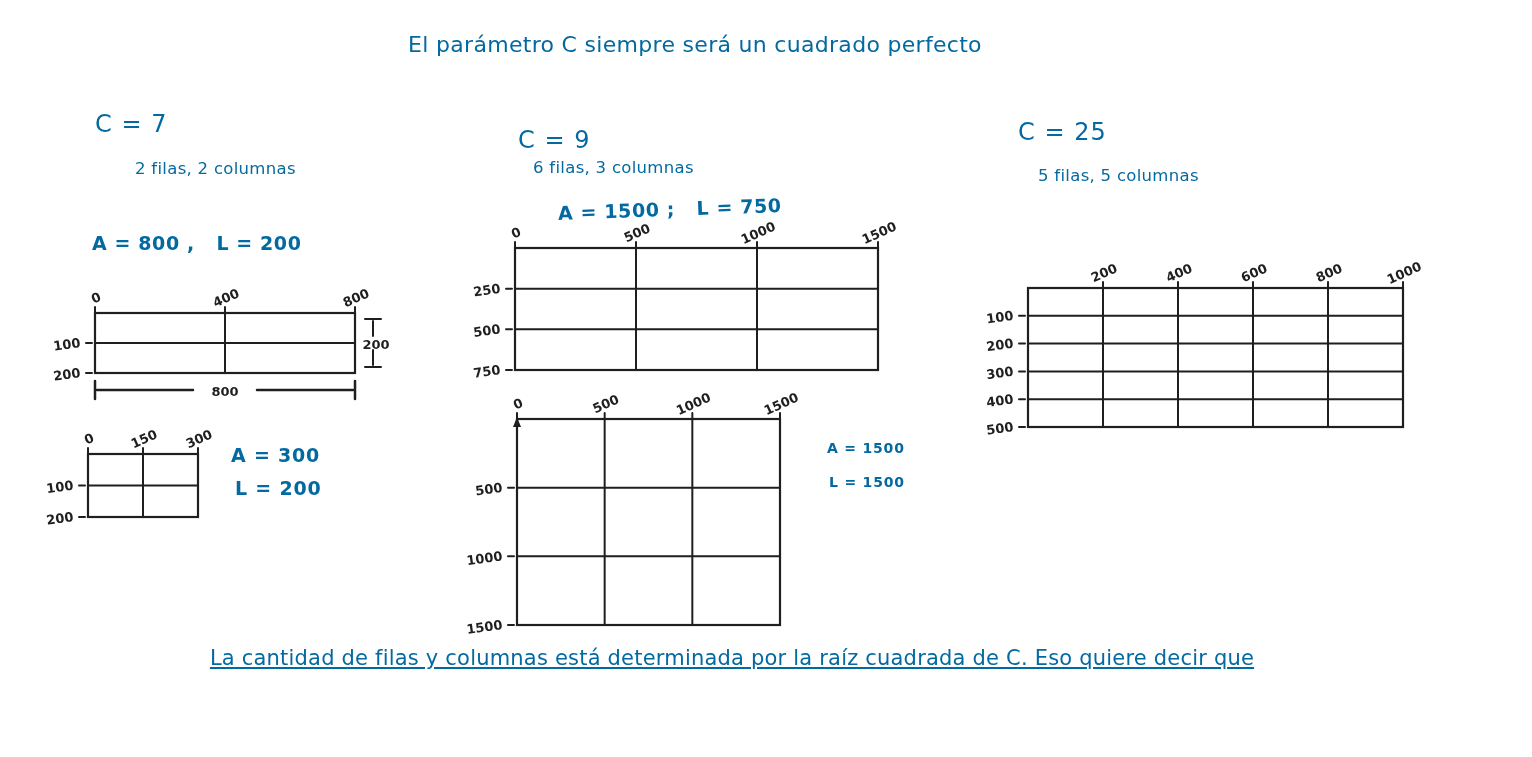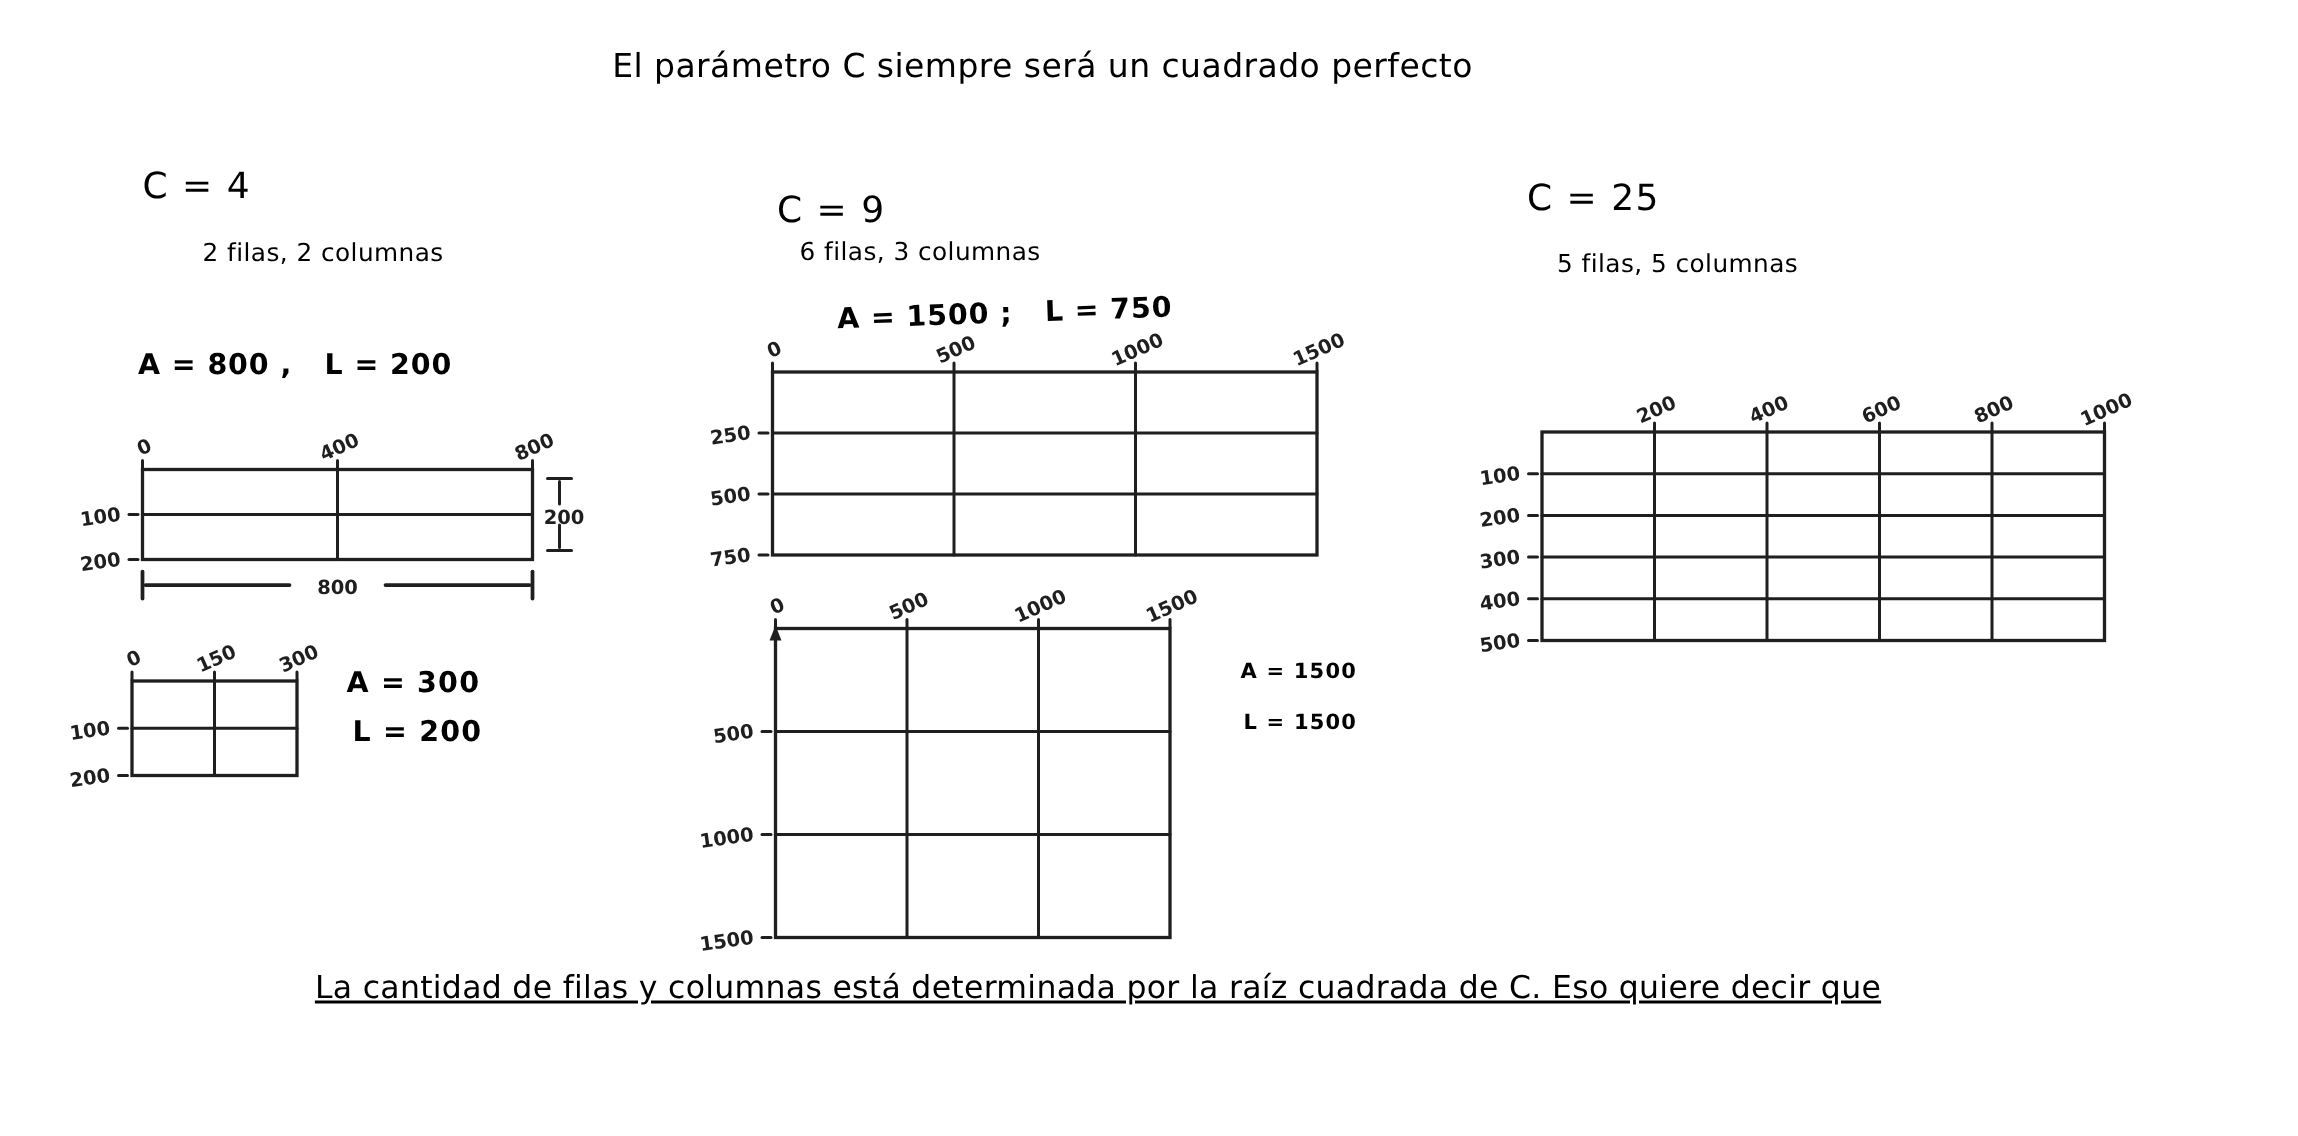--- a/index.html
+++ b/index.html
@@ -1,18 +1,18 @@
 <!DOCTYPE html>
 <html><head>
 <meta charset="utf-8">
 <style>
   html,body{margin:0;padding:0;background:#ffffff;}
   .canvas{
     position:relative;width:1532px;height:757px;background:#ffffff;
-    font-family:"DejaVu Sans", sans-serif;color:#000000;overflow:hidden;
+    font-family:"DejaVu Sans", sans-serif;color:#0369a1;overflow:hidden;
   }
   .abs{position:absolute;}
   .title{top:32px;left:0;width:1390px;text-align:center;font-size:22px;letter-spacing:0.3px;}
   .clabel{font-size:24px;letter-spacing:1px;}
   .note{font-size:16.5px;letter-spacing:0.3px;}
   .dims{font-size:19px;font-weight:bold;letter-spacing:0.6px;white-space:pre;}
   .side{font-size:19px;font-weight:bold;letter-spacing:0.8px;white-space:pre;}
   .footer{left:162px;top:642px;width:1140px;text-align:center;font-size:21px;line-height:33px;letter-spacing:0.2px;text-decoration:underline;}
   .grid{position:absolute;}
   svg{overflow:visible;display:block;}
@@ -38,21 +38,21 @@
   #c9-square-area{left:827px;top:440px;font-size:14px;}
   #c9-square-len {left:829px;top:474px;font-size:14px;}
 </style>
 </head>
 <body>
 
 <div class="canvas">
 
   <div class="abs title">El parámetro C siempre será un cuadrado perfecto</div>
 
-  <div class="abs clabel" id="c4-label">C = 4</div>
+  <div class="abs clabel" id="c4-label">C = 7</div>
   <div class="abs note" id="c4-note">2 filas, 2 columnas</div>
   <div class="abs dims" id="c4-dims">A = 800 ,   L = 200</div>
   <div class="grid" id="g-c4-main">
       <svg width="260" height="60">
         <rect x="0" y="0" width="260" height="60" fill="none" stroke="#1f1f1f" stroke-width="2.2"></rect>
         <line x1="130" y1="0" x2="130" y2="60" stroke="#1f1f1f" stroke-width="2" stroke-linecap="round"></line>
         <line x1="0" y1="30" x2="260" y2="30" stroke="#1f1f1f" stroke-width="2" stroke-linecap="round"></line>
         <line x1="0" y1="-1" x2="0" y2="-6" stroke="#1f1f1f" stroke-width="2" stroke-linecap="round"></line>
         <text x="3" y="-11" fill="#1f1f1f" text-anchor="middle" transform="rotate(-24 3 -11)">0</text>
         <line x1="130" y1="-1" x2="130" y2="-6" stroke="#1f1f1f" stroke-width="2" stroke-linecap="round"></line>

